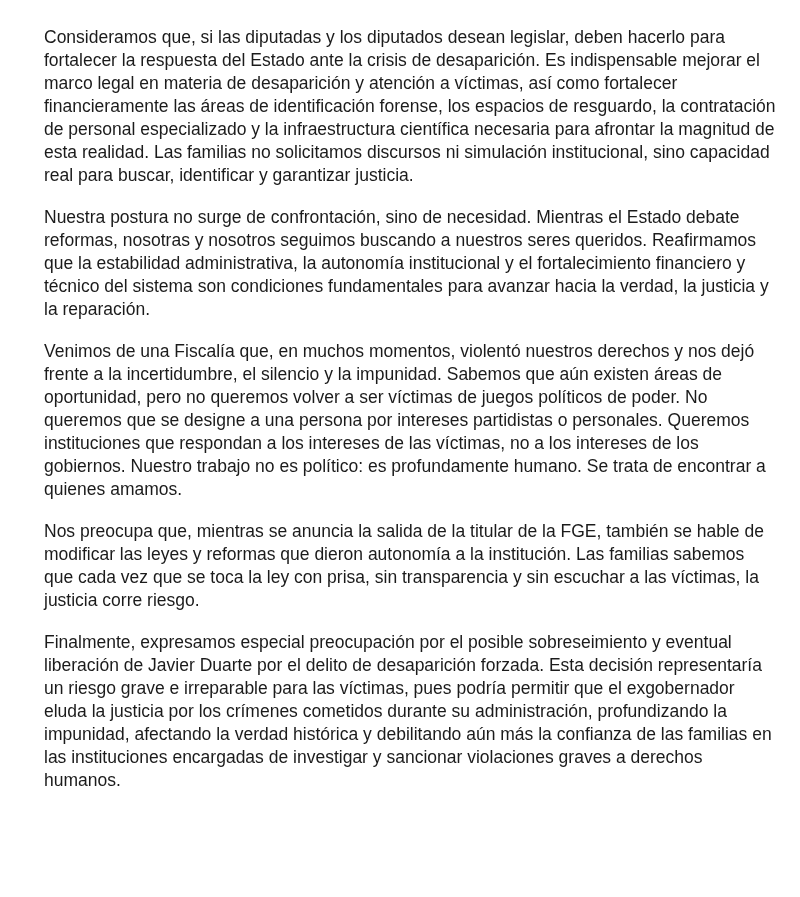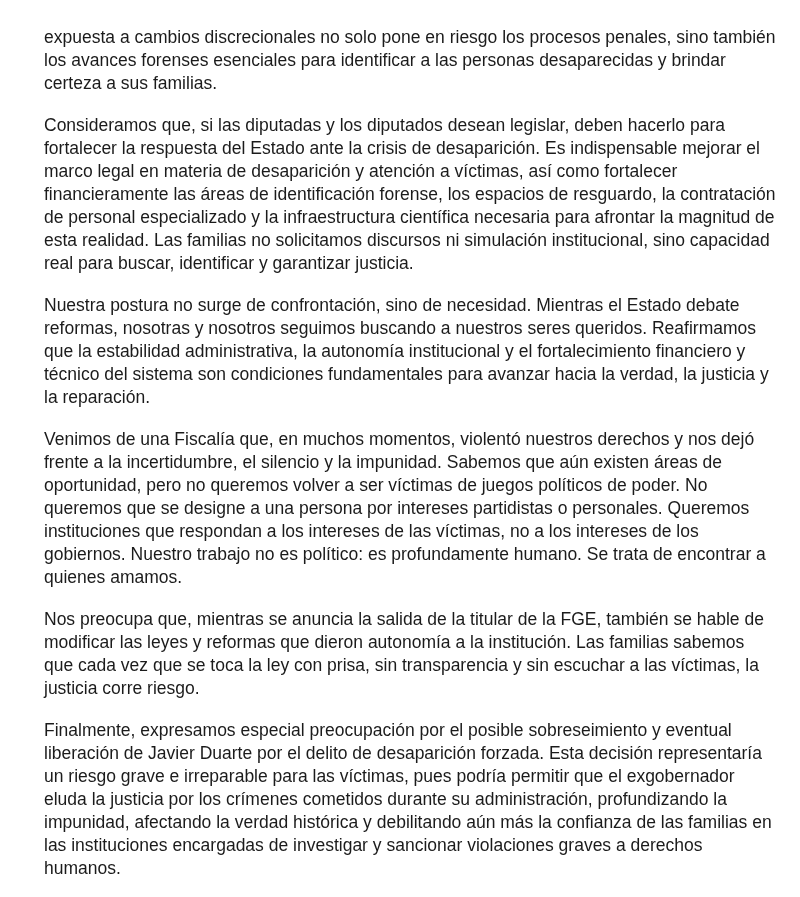--- a/index.html
+++ b/index.html
@@ -30,21 +30,20 @@
     letter-spacing: 0;
   }
   .doc-paragraph:last-child {
     margin-bottom: 0;
   }
 </style>
 </head>
 <body>
 
 <main class="page">
-  <p class="doc-paragraph">expuesta a cambios discrecionales no solo pone en riesgo los procesos penales, sino también los avances forenses esenciales para identificar a las personas desaparecidas y brindar certeza a sus familias.</p>
 
   <p class="doc-paragraph">Consideramos que, si las diputadas y los diputados desean legislar, deben hacerlo para fortalecer la respuesta del Estado ante la crisis de desaparición. Es indispensable mejorar el marco legal en materia de desaparición y atención a víctimas, así como fortalecer financieramente las áreas de identificación forense, los espacios de resguardo, la contratación de personal especializado y la infraestructura científica necesaria para afrontar la magnitud de esta realidad. Las familias no solicitamos discursos ni simulación institucional, sino capacidad real para buscar, identificar y garantizar justicia.</p>
 
   <p class="doc-paragraph">Nuestra postura no surge de confrontación, sino de necesidad. Mientras el Estado debate reformas, nosotras y nosotros seguimos buscando a nuestros seres queridos. Reafirmamos que la estabilidad administrativa, la autonomía institucional y el fortalecimiento financiero y técnico del sistema son condiciones fundamentales para avanzar hacia la verdad, la justicia y la reparación.</p>
 
   <p class="doc-paragraph">Venimos de una Fiscalía que, en muchos momentos, violentó nuestros derechos y nos dejó frente a la incertidumbre, el silencio y la impunidad. Sabemos que aún existen áreas de oportunidad, pero no queremos volver a ser víctimas de juegos políticos de poder. No queremos que se designe a una persona por intereses partidistas o personales. Queremos instituciones que respondan a los intereses de las víctimas, no a los intereses de los gobiernos. Nuestro trabajo no es político: es profundamente humano. Se trata de encontrar a quienes amamos.</p>
 
   <p class="doc-paragraph">Nos preocupa que, mientras se anuncia la salida de la titular de la FGE, también se hable de modificar las leyes y reformas que dieron autonomía a la institución. Las familias sabemos que cada vez que se toca la ley con prisa, sin transparencia y sin escuchar a las víctimas, la justicia corre riesgo.</p>
 
   <p class="doc-paragraph">Finalmente, expresamos especial preocupación por el posible sobreseimiento y eventual liberación de Javier Duarte por el delito de desaparición forzada. Esta decisión representaría un riesgo grave e irreparable para las víctimas, pues podría permitir que el exgobernador eluda la justicia por los crímenes cometidos durante su administración, profundizando la impunidad, afectando la verdad histórica y debilitando aún más la confianza de las familias en las instituciones encargadas de investigar y sancionar violaciones graves a derechos humanos.</p>

